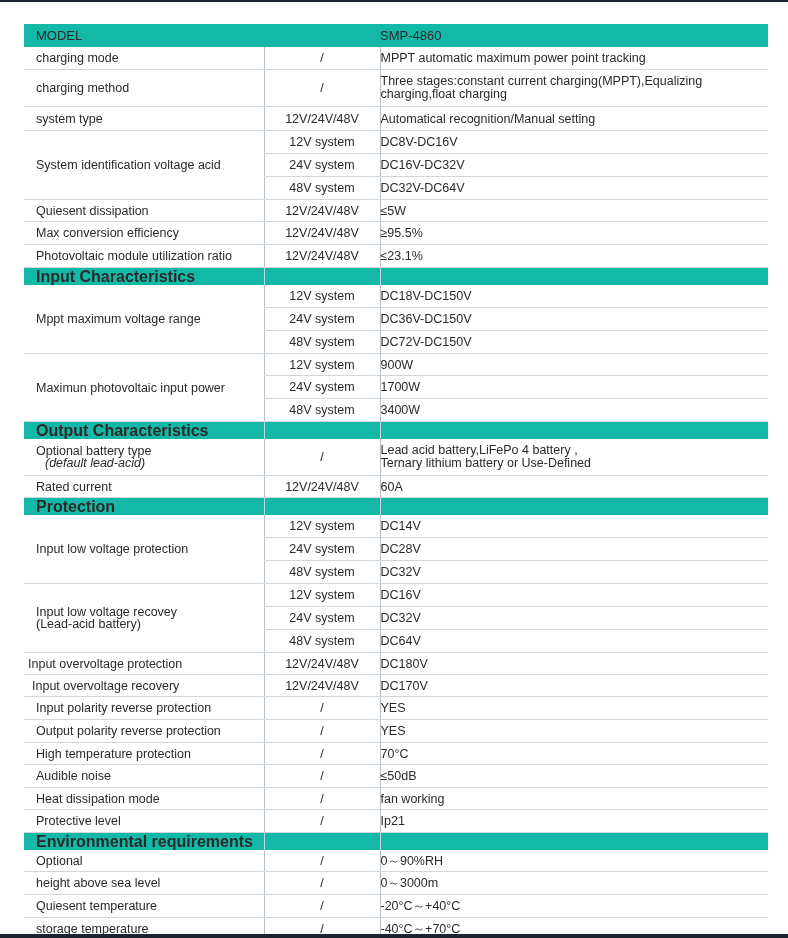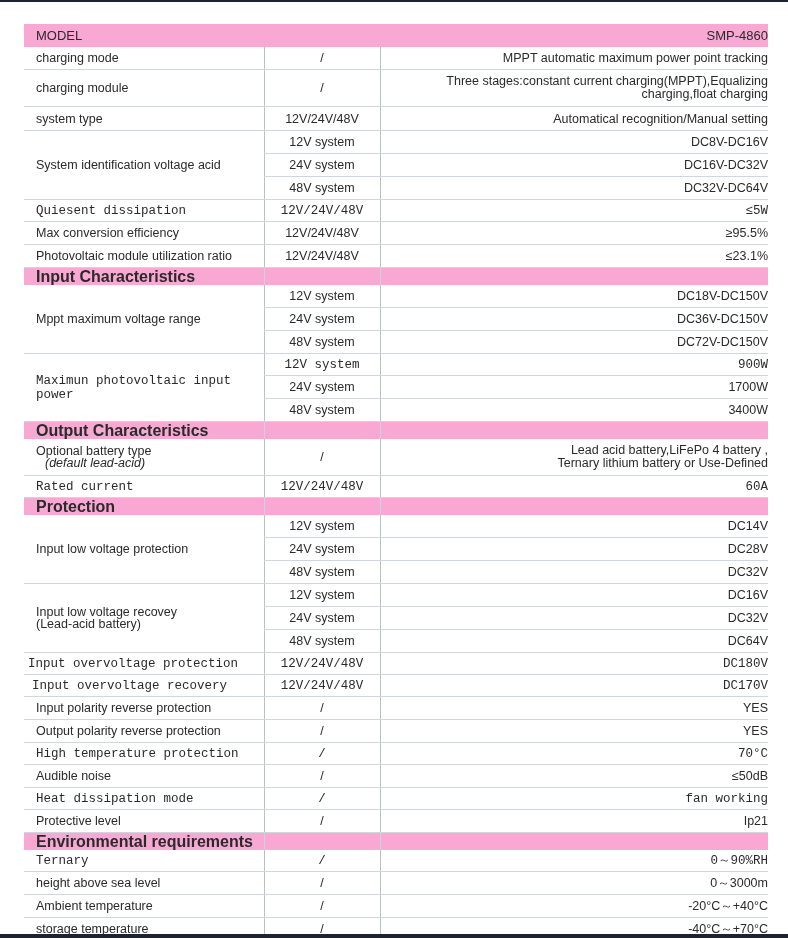--- a/index.html
+++ b/index.html
@@ -15,28 +15,28 @@
   table { border-collapse: collapse; width: 744px; table-layout: fixed; }
   col.c1 { width: 240px; }
   col.c2 { width: 116px; }
   col.c3 { width: 388px; }
   td {
     font-size: 12.5px; line-height: 14px; padding: 0; vertical-align: middle;
     border-bottom: 1px solid #cfd6dc;
   }
   td.lbl { padding-left: 12px; text-align: left; }
   td.mid { text-align: center; border-left: 1px solid #b8c0c8; border-right: 1px solid #b8c0c8; }
-  td.val { text-align: right; }
-  tr.hdr td { background: #f9a8d4; border-bottom: none; }
+  td.val { text-align: left; }
+  tr.hdr td { background: #14b8a6; border-bottom: none; }
   tr.hdr td.mid { border-left: 1px solid #c4d6e2; border-right: 1px solid #c4d6e2; }
   tr.model td { height: 23px; font-size: 13px; }
   tr.model td.mid { border-left: none; border-right: none; }
   tr.sec td { height: 17px; font-weight: bold; font-size: 16px; }
   tr.r22 td { height: 22px; }
-  tr.r21 td { height: 21px; font-family: Liberation Mono, monospace; }
+  tr.r21 td { height: 21px; }
   tr.r36 td { height: 36px; }
   tr.r24 td { height: 23px; }
   td.lbl.indent-0 { padding-left: 4px; margin-left: 48px; }
   td.lbl.indent-1 { padding-left: 8px; }
   .two-line { display: block; line-height: 13px; }
   .sub { display: block; padding-left: 9px; line-height: 12px; font-style: italic; }
   .sub0 { display: block; line-height: 12px; }
 </style>
 </head>
 <body>
@@ -57,21 +57,21 @@
     <td class="mid"></td>
     <td class="val">SMP-4860</td>
   </tr>
 
   <tr class="r22">
     <td class="lbl">charging mode</td>
     <td class="mid">/</td>
     <td class="val">MPPT automatic maximum power point tracking</td>
   </tr>
   <tr class="r36">
-    <td class="lbl">charging module</td>
+    <td class="lbl">charging method</td>
     <td class="mid">/</td>
     <td class="val">
       <span class="two-line">Three stages:constant current charging(MPPT),Equalizing</span>
       <span class="two-line">charging,float charging</span>
     </td>
   </tr>
   <tr class="r24">
     <td class="lbl">system type</td>
     <td class="mid">12V/24V/48V</td>
     <td class="val">Automatical recognition/Manual setting</td>
@@ -242,31 +242,31 @@
     <td class="val">Ip21</td>
   </tr>
 
   <tr class="hdr sec">
     <td class="lbl">Environmental requirements</td>
     <td class="mid"></td>
     <td class="val"></td>
   </tr>
 
   <tr class="r21">
-    <td class="lbl">Ternary</td>
+    <td class="lbl">Optional</td>
     <td class="mid">/</td>
     <td class="val">0～90%RH</td>
   </tr>
   <tr class="r22">
     <td class="lbl">height above sea level</td>
     <td class="mid">/</td>
     <td class="val">0～3000m</td>
   </tr>
   <tr class="r22">
-    <td class="lbl">Ambient temperature</td>
+    <td class="lbl">Quiesent temperature</td>
     <td class="mid">/</td>
     <td class="val">-20°C～+40°C</td>
   </tr>
   <tr class="r22">
     <td class="lbl">storage temperature</td>
     <td class="mid">/</td>
     <td class="val">-40°C～+70°C</td>
   </tr>
 </tbody>
     </table>

